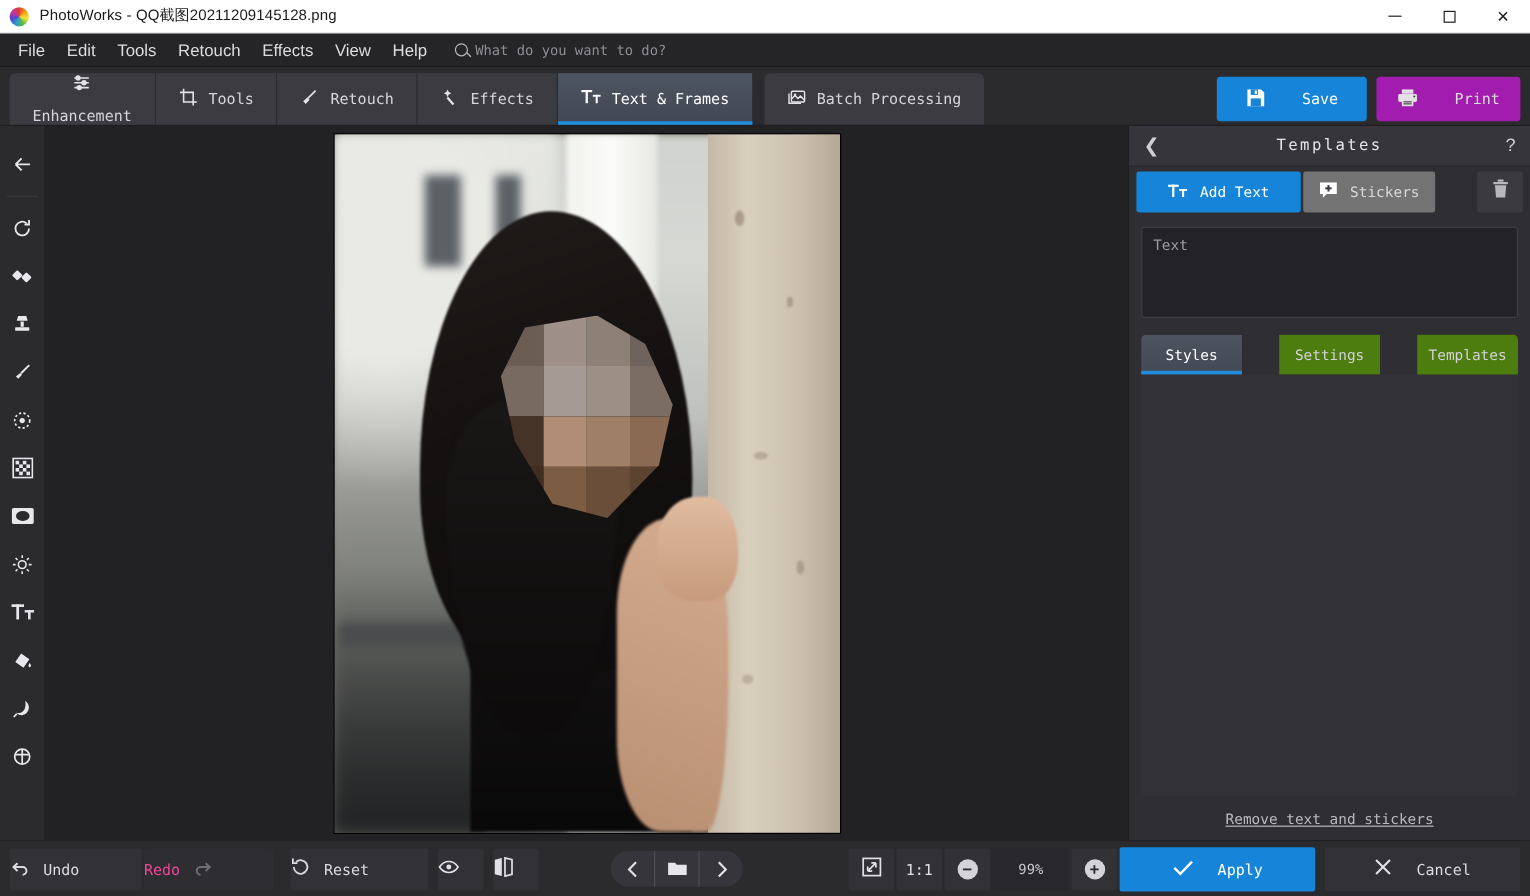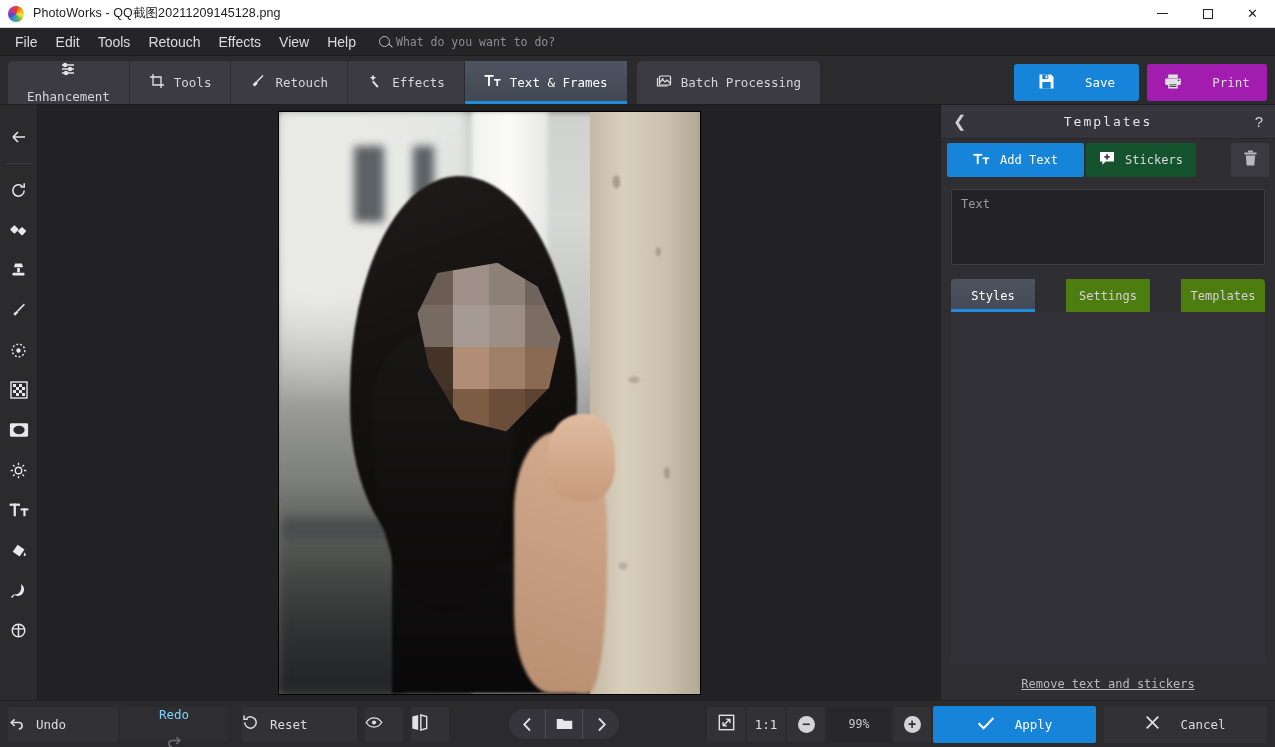--- a/index.html
+++ b/index.html
@@ -146,21 +146,21 @@
     border-bottom:1px solid #26262a; padding:0 12px; }
   .rp-back { color:#cfcfd4; font-size:16px; width:18px; }
   .rp-title { flex:1; text-align:center; color:#e4e4ea; font-size:13px; letter-spacing:2px;
     font-family:"DejaVu Sans Mono", monospace; }
   .rp-help { color:#cfcfd4; font-size:15px; width:18px; text-align:right; }
 
   .rp-modes { display:flex; gap:2px; padding:4px 2px 4px 2px; background:#2e2e33;text-align:right; }
   .mode-btn { height:34px; display:flex; align-items:center; justify-content:center; gap:10px;
     font-size:12px; font-family:"DejaVu Sans Mono", monospace; border-radius:2px; }
   .mode-add { flex:0 0 137px; background:#1684d8; color:#fff; margin-left:4px; }
-  .mode-stick { flex:0 0 110px; background:#14532d; color:#d8d8dd; }
+  .mode-stick { flex:0 0 110px; background:#737373; color:#d8d8dd; }
   .mode-trash { margin-left:auto; margin-right:4px; width:38px; background:#3a3a40;
     display:flex; align-items:center; justify-content:center; border-radius:2px; height:34px; }
 
   .rp-body { flex:1 1 auto; background:#2e2e33; padding:8px 10px 0 10px; display:flex;
     flex-direction:column; min-height:0; }
   .text-area { height:76px; background:#232327; border:1px solid #3d3d43; border-radius:2px;
     color:#9a9aa0; font-size:12px; padding:7px 9px; font-family:"DejaVu Sans Mono", monospace;
     overflow:hidden; }
 
   .sub-tabs { display:flex; margin-top:14px; height:33px;gap:30px; }
@@ -178,21 +178,21 @@
   .rp-foot { flex:0 0 auto; padding:10px 0 8px 0; text-align:center; }
   .remove-link { font-size:12px; color:#b9b9c0; text-decoration:underline;
     font-family:"DejaVu Sans Mono", monospace; }
 
   
   .bottombar { height:47px; flex:0 0 47px; background:#2b2b2e; display:flex; align-items:center;
     border-top:1px solid #1f1f22; padding:0 8px; gap:0; }
   .bb-btn { height:35px; display:flex; align-items:center; gap:11px;
     background:#313136; color:#dcdcdf; font-size:12.5px;
     font-family:"DejaVu Sans Mono", monospace; border-radius:2px; }
-  .bb-btn.disabled { color:#7dd3fc; background:#2d2d32;flex-direction:column; }
+  .bb-btn.disabled { color:#ec4899; background:#2d2d32; }
   .bb-undo { width:110px; }
   .bb-redo { width:108px; margin-left:2px; }
   .bb-reset { width:115px; margin-left:14px; }
   .bb-icon { width:38px; margin-left:8px; }
   .nav-pill { margin-left:60px; display:flex; align-items:center; background:#35353b;
     border-radius:17px; height:30px; }
   .nav-pill > div { width:36px; height:30px; display:flex; align-items:center; justify-content:center;
     color:#e0e0e5; }
   .nav-div { width:1px !important; height:18px; background:#4d4d54; }
   .zoom-group { margin-left:auto; display:flex; align-items:center; gap:2px;justify-content:center; }

